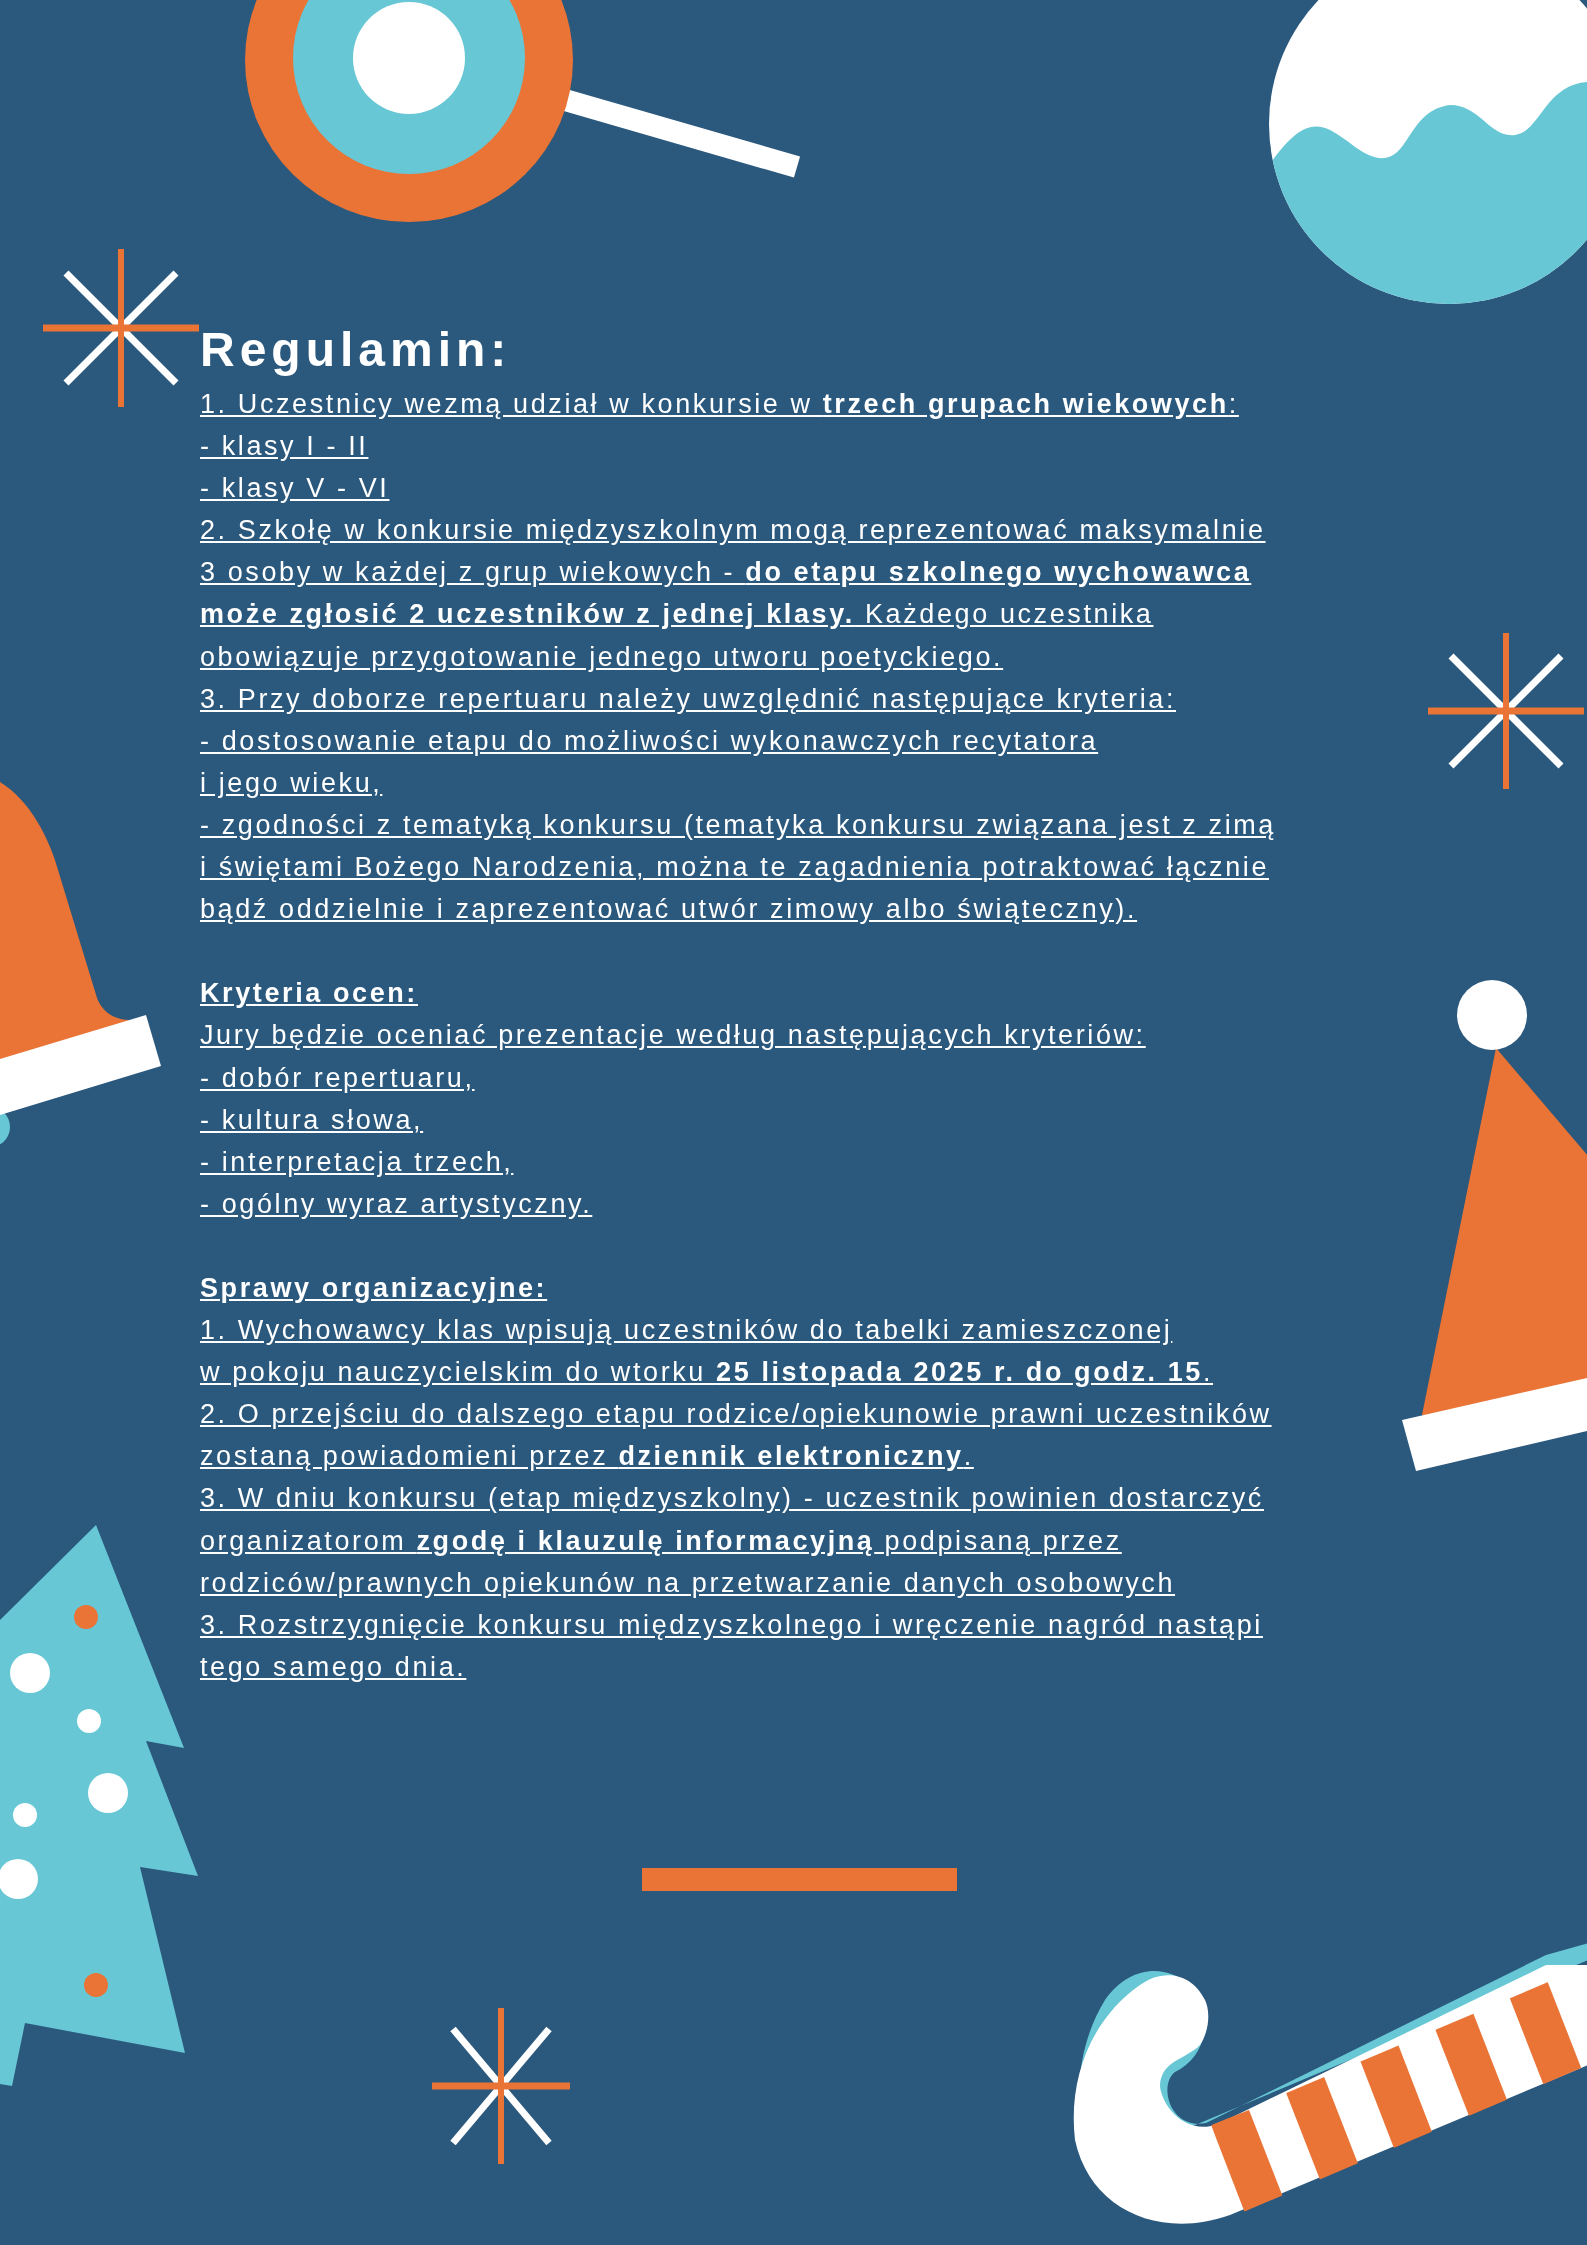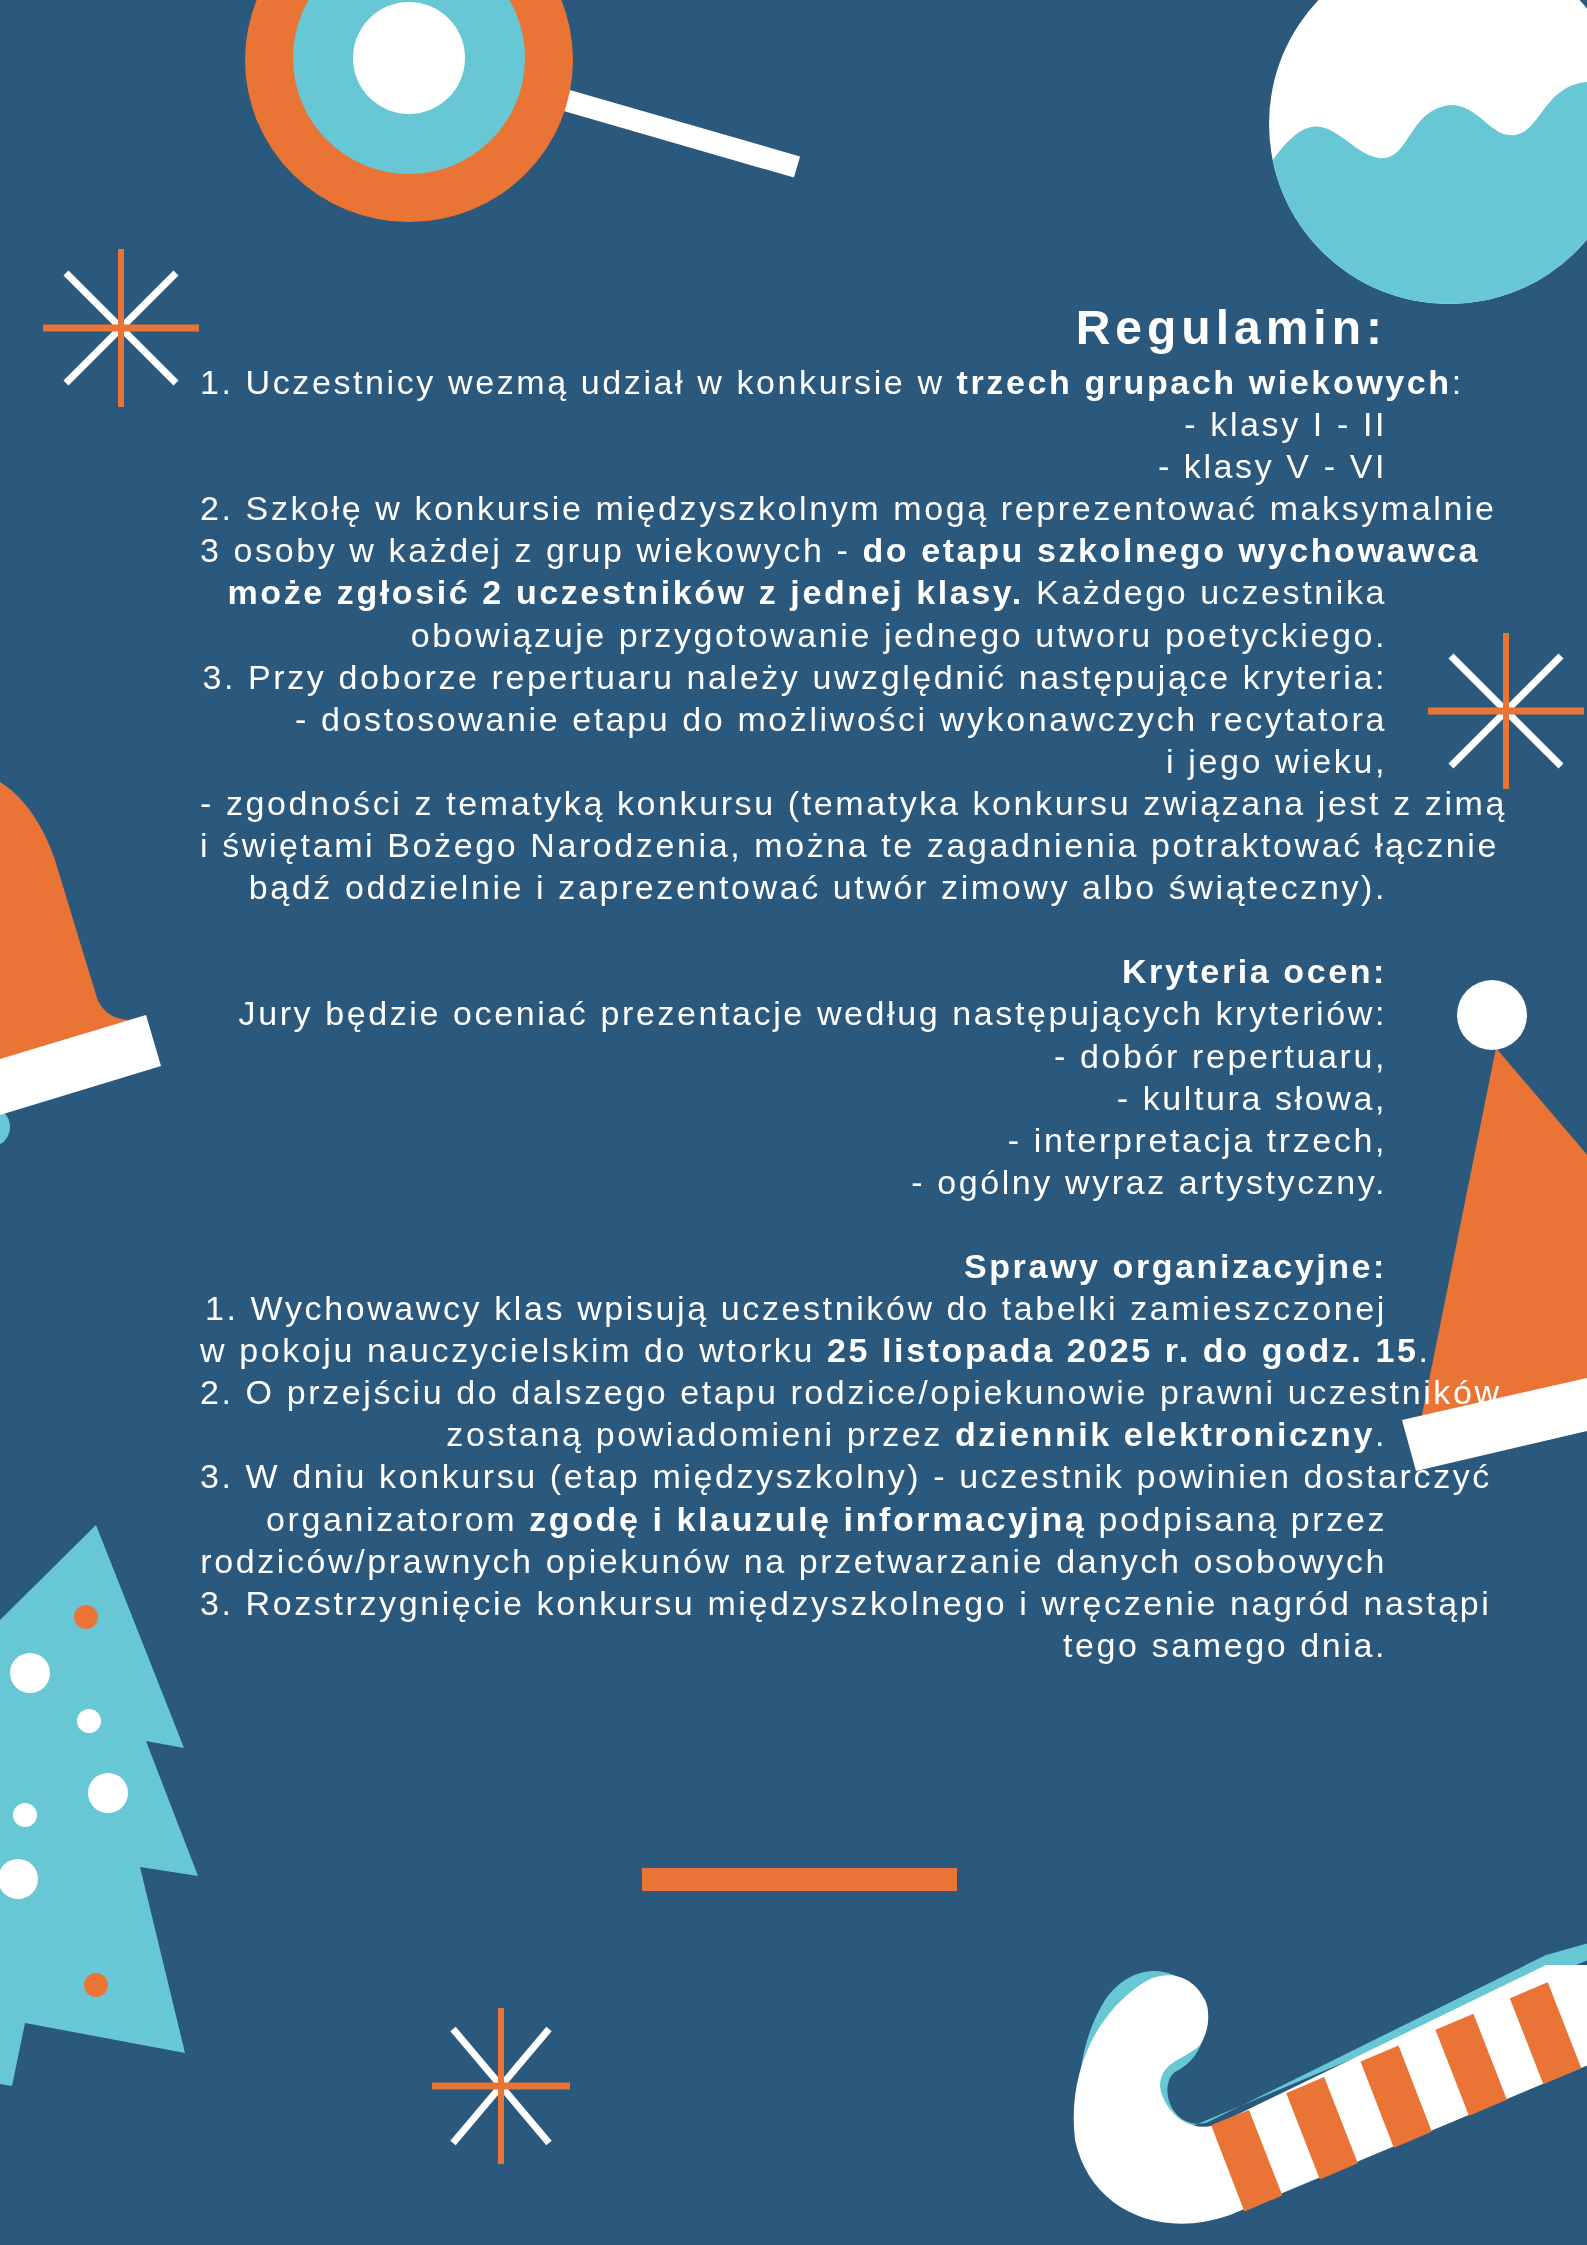--- a/index.html
+++ b/index.html
@@ -7,30 +7,30 @@
     width: 1587px; height: 2245px; overflow: hidden;
     background: #2b587d;
     position: relative;
     font-family: "Liberation Sans", sans-serif;
     color: #ffffff;
   }
   .deco { position: absolute; left: 0; top: 0; }
   .content {
     position: absolute;
     left: 200px; width: 1187px;
-    top: 295px;
-    text-align: right;
+    top: 317px;
+    text-align: left;
   }
   .title {
     font-size: 48px; font-weight: bold; letter-spacing: 5px;
     line-height: 66px; height: 66px; margin: 0;
   }
   .line {
-    font-size: 34px; line-height: 42.1px; letter-spacing: 2.6px;
-    white-space: nowrap; margin: 0;
+    font-size: 27px; line-height: 42.1px; letter-spacing: 2.6px;
+    white-space: nowrap; margin: 0; text-decoration: underline;
   }
   .line b { font-weight: bold; }
   .gap { height: 42.1px; }
   .heading { font-weight: bold; }
   .bar {
     position: absolute; left: 642px; top: 1868px; width: 315px; height: 23px;
     background: #e97436;
   }
 </style>
 </head>

